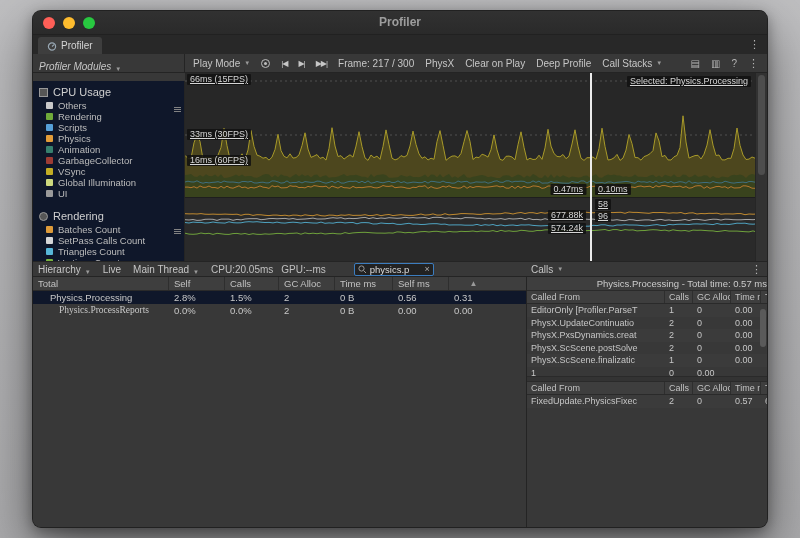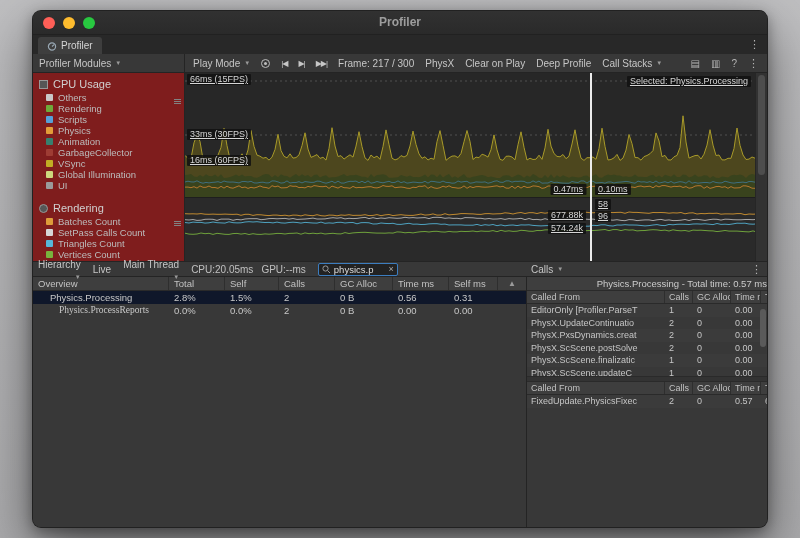--- a/index.html
+++ b/index.html
@@ -14,32 +14,32 @@
 .red{background:#ff5f57}.yellow{background:#febc2e}.green{background:#28c840}
 .wtitle{text-align:center;line-height:23px;font-size:12px;font-weight:bold;color:#9d9d9d;}
 
 .tabstrip{height:19px;background:#282828;display:flex;align-items:flex-end;position:relative;flex:none;}
 .tab{display:flex;align-items:center;gap:4px;height:17px;padding:0 9px;margin-left:5px;background:#3e3e3e;border-radius:3px 3px 0 0;font-size:10px;color:#d4d4d4;}
 .tabicon{display:flex;}
 .kebab{color:#b5b5b5;font-size:11px;line-height:1;}
 .tabkebab{position:absolute;right:7px;top:4px;}
 
 .toolbar{height:19px;background:#383838;border-bottom:1px solid #242424;display:flex;font-size:10px;color:#c6c6c6;flex:none;}
-.tb-left{width:152px;flex:none;display:flex;align-items:center;gap:4px;padding:0 6px;border-right:1px solid #242424;}
+.tb-left{width:152px;flex:none;display:flex;align-items:flex-end;gap:4px;padding:0 6px;border-right:1px solid #242424;font-style:italic;}
 .tb-main{flex:1;display:flex;align-items:center;gap:11px;padding:0 8px;min-width:0;}
 .caret{font-size:6px;color:#9a9a9a;}
 .record{width:9px;height:9px;border:1px solid #bdbdbd;border-radius:50%;position:relative;flex:none;}
 .record::after{content:"";position:absolute;left:2px;top:2px;width:3px;height:3px;border-radius:50%;background:#bdbdbd;}
 .step{font-size:8px;letter-spacing:-1px;color:#c6c6c6;}
 .dropdown{display:flex;align-items:center;gap:4px;}
 .tb-spacer{flex:1;}
 .tb-icon{font-size:10px;color:#b5b5b5;}
 
 .main{height:188px;display:flex;flex:none;}
-.sidebar{width:152px;flex:none;background:#7f1d1d;border-right:1px solid #242424;position:relative;padding-top:3px;}
+.sidebar{width:152px;flex:none;background:#0f172a;border-right:1px solid #242424;position:relative;padding-top:3px;margin-top:8px;}
 .module{margin-bottom:9px;}
 .module-header{display:flex;align-items:center;gap:5px;height:16px;padding-left:6px;font-size:11px;color:#d0d0d0;}
 .module-icon{width:9px;height:9px;flex:none;background:#565656;border:1px solid #989898;}
 .icon-render{border-radius:50%;}
 .legend{padding-left:13px;}
 .legend-item{display:flex;align-items:center;gap:5px;height:11px;}
 .swatch{width:7px;height:7px;flex:none;border-radius:1px;}
 .legend-label{font-size:9.5px;color:#bcbcbc;white-space:nowrap;}
 .grip{position:absolute;right:3px;width:7px;height:5px;border-top:1px solid #828282;border-bottom:1px solid #828282;}
 .grip::after{content:"";display:block;margin-top:1px;border-top:1px solid #828282;}
@@ -55,23 +55,23 @@
 .m-right{left:410px;bottom:2px;}
 .rl-t{left:401px;transform:translateX(-100%);top:12px;}
 .rl-b{left:401px;transform:translateX(-100%);top:25px;}
 .rr-t{left:410px;top:1px;}
 .rr-b{left:410px;top:13px;}
 .sel-line{position:absolute;left:405px;top:0;width:2px;height:188px;background:#ececec;z-index:5;}
 .chart-scroll{position:absolute;right:0;top:0;bottom:0;width:12px;background:#323232;border-left:1px solid #262626;z-index:6;}
 .chart-scroll .thumb{margin:2px;height:100px;background:#4d4d4d;border-radius:4px;}
 
 .hierbar{height:16px;background:#383838;border-top:1px solid #242424;border-bottom:1px solid #242424;display:flex;align-items:center;gap:12px;font-size:10px;color:#c6c6c6;position:relative;flex:none;padding-left:5px;}
-.hb-dd{display:flex;align-items:flex-end;gap:4px;flex-direction:column;}
+.hb-dd{display:flex;align-items:flex-end;gap:4px;}
 .cpugpu{display:flex;gap:8px;color:#c0c0c0;}
-.searchbox{display:flex;align-items:center;gap:3px;width:80px;height:13px;background:#222;border:1px solid #3c7dbf;border-radius:2px;padding:0 3px;}
+.searchbox{display:flex;align-items:center;gap:3px;width:80px;height:13px;background:#222;border:1px solid #3c7dbf;border-radius:2px;padding:0 3px;margin-left:16px;}
 .searchbox input{flex:1;min-width:0;background:transparent;border:none;outline:none;color:#ddd;font-size:9.5px;font-family:inherit;padding:0;}
 .sclear{color:#aaa;font-size:9px;cursor:default;}
 .calls-dd{position:absolute;left:498px;display:flex;gap:4px;align-items:center;}
 .hb-kebab{position:absolute;right:5px;top:2px;}
 
 .bottom{flex:1;display:flex;min-height:0;}
 .ltable{width:493px;flex:none;background:#383838;}
 .lhead,.lrow{display:grid;grid-template-columns:136px 56px 54px 56px 58px 56px 49px 1fr;}
 .lhead{height:14px;background:#3e3e3e;border-bottom:1px solid #2a2a2a;}
 .hcell{font-size:9.5px;color:#c2c2c2;line-height:14px;padding-left:5px;border-right:1px solid #2e2e2e;white-space:nowrap;overflow:hidden;}
@@ -286,21 +286,20 @@
       <div class="calls-dd">
         <span>Calls</span>
         <span class="caret">▼</span>
       </div>
       <span class="kebab hb-kebab">⋮</span>
     </div>
 
     <div class="bottom">
       <div class="ltable">
         <div class="lhead" id="lhead">
-            <div class="hcell">Overview</div>
             <div class="hcell">Total</div>
             <div class="hcell">Self</div>
             <div class="hcell">Calls</div>
             <div class="hcell">GC Alloc</div>
             <div class="hcell">Time ms</div>
             <div class="hcell">Self ms</div>
             <div class="hcell sortcell">▲</div>
           </div>
         <div id="lrows">
             <div class="lrow sel">
@@ -365,21 +364,20 @@
                 <div class="dcell"></div>
               </div>
               <div class="drow">
                 <div class="dcell">PhysX.ScScene.finalizatic</div>
                 <div class="dcell">1</div>
                 <div class="dcell">0</div>
                 <div class="dcell">0.00</div>
                 <div class="dcell"></div>
               </div>
               <div class="drow">
-                <div class="dcell">PhysX.ScScene.updateC</div>
                 <div class="dcell">1</div>
                 <div class="dcell">0</div>
                 <div class="dcell">0.00</div>
                 <div class="dcell"></div>
               </div>
             </div>
           </div>
         <div class="dsplit"></div>
         <div id="dtable1" style="display:flex;flex-direction:column;flex:none;">
             <div class="dhead">

